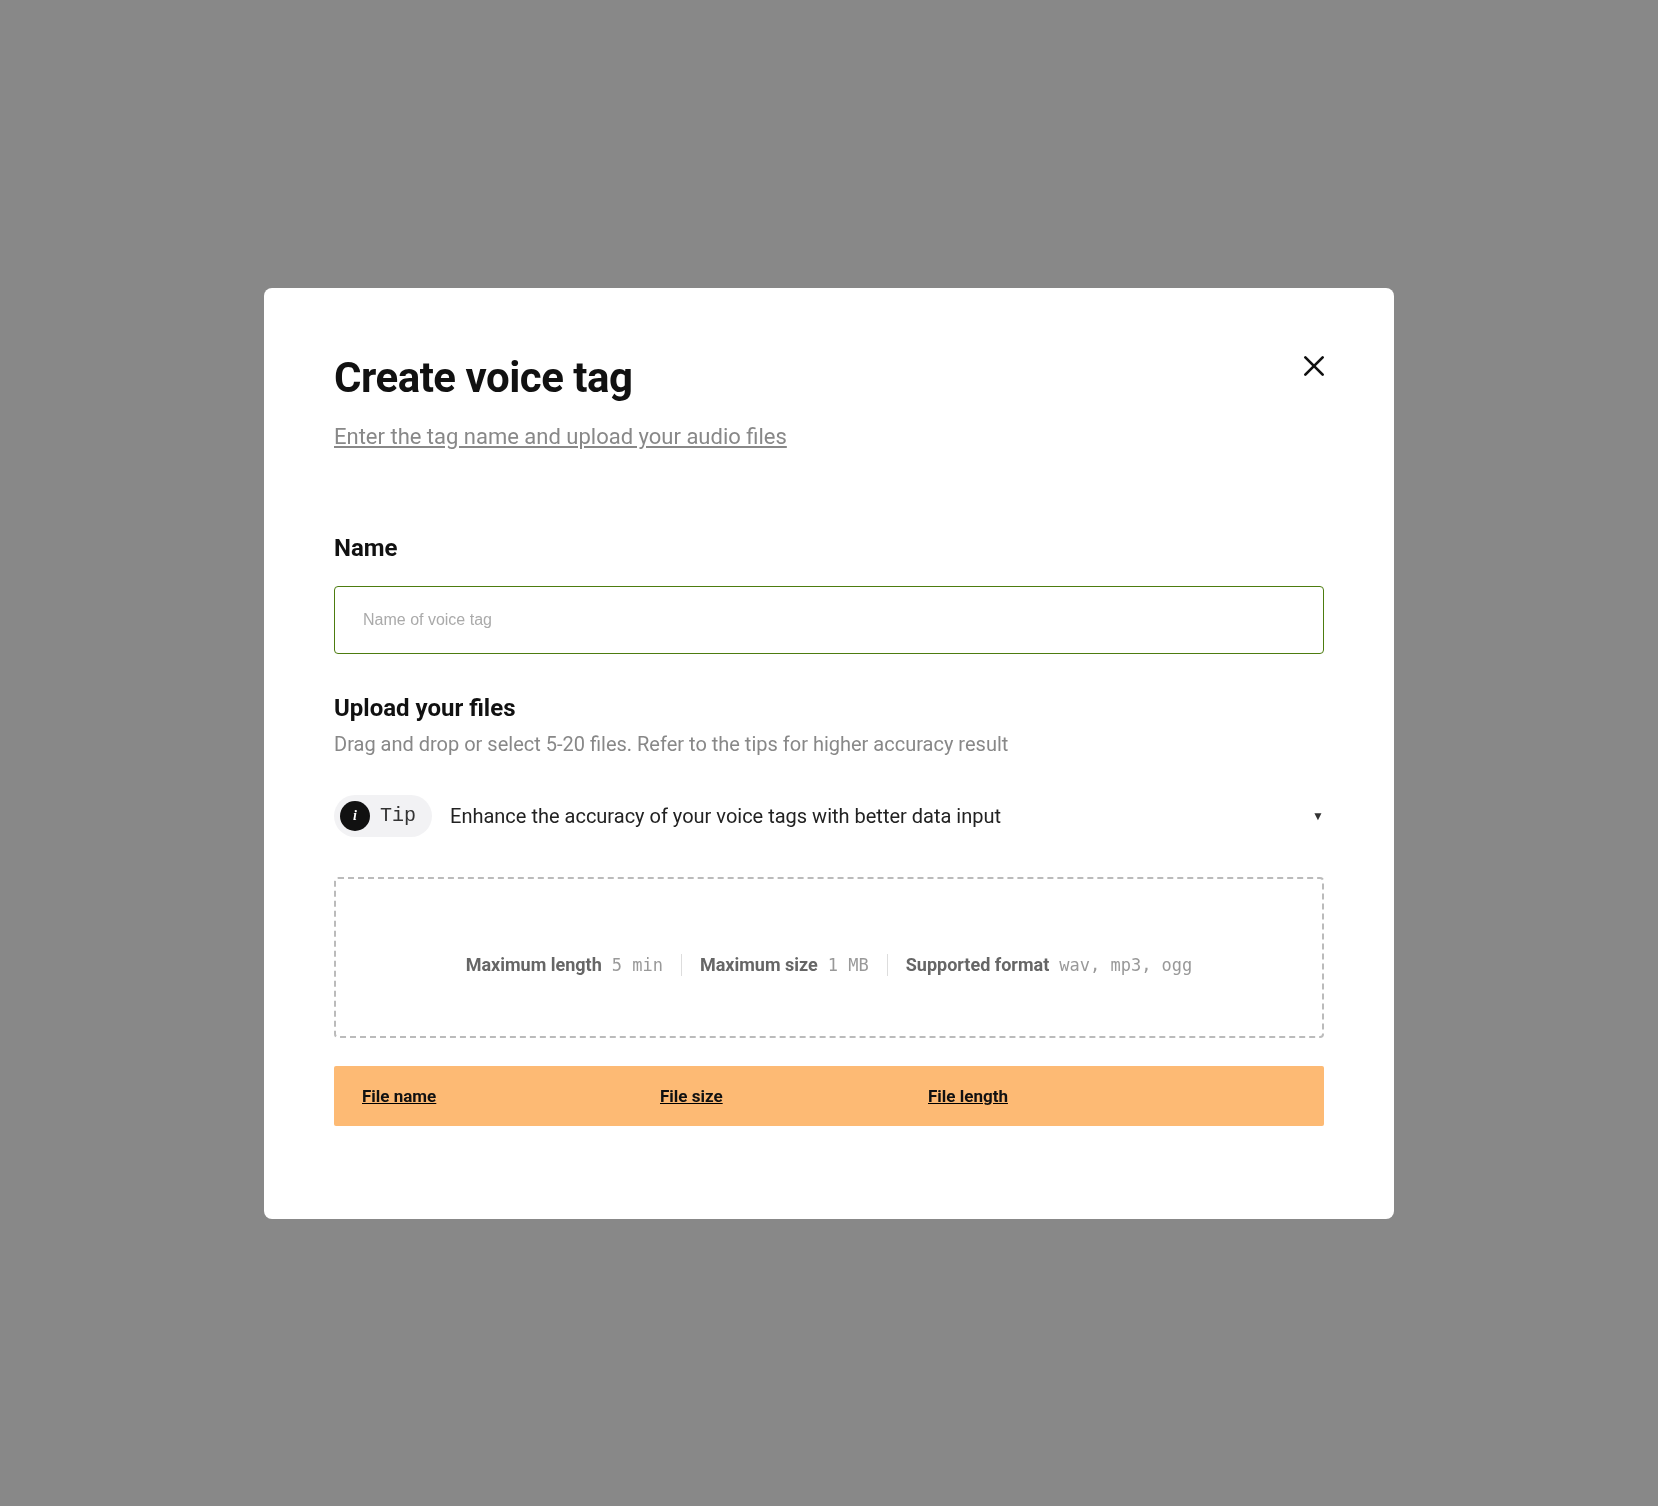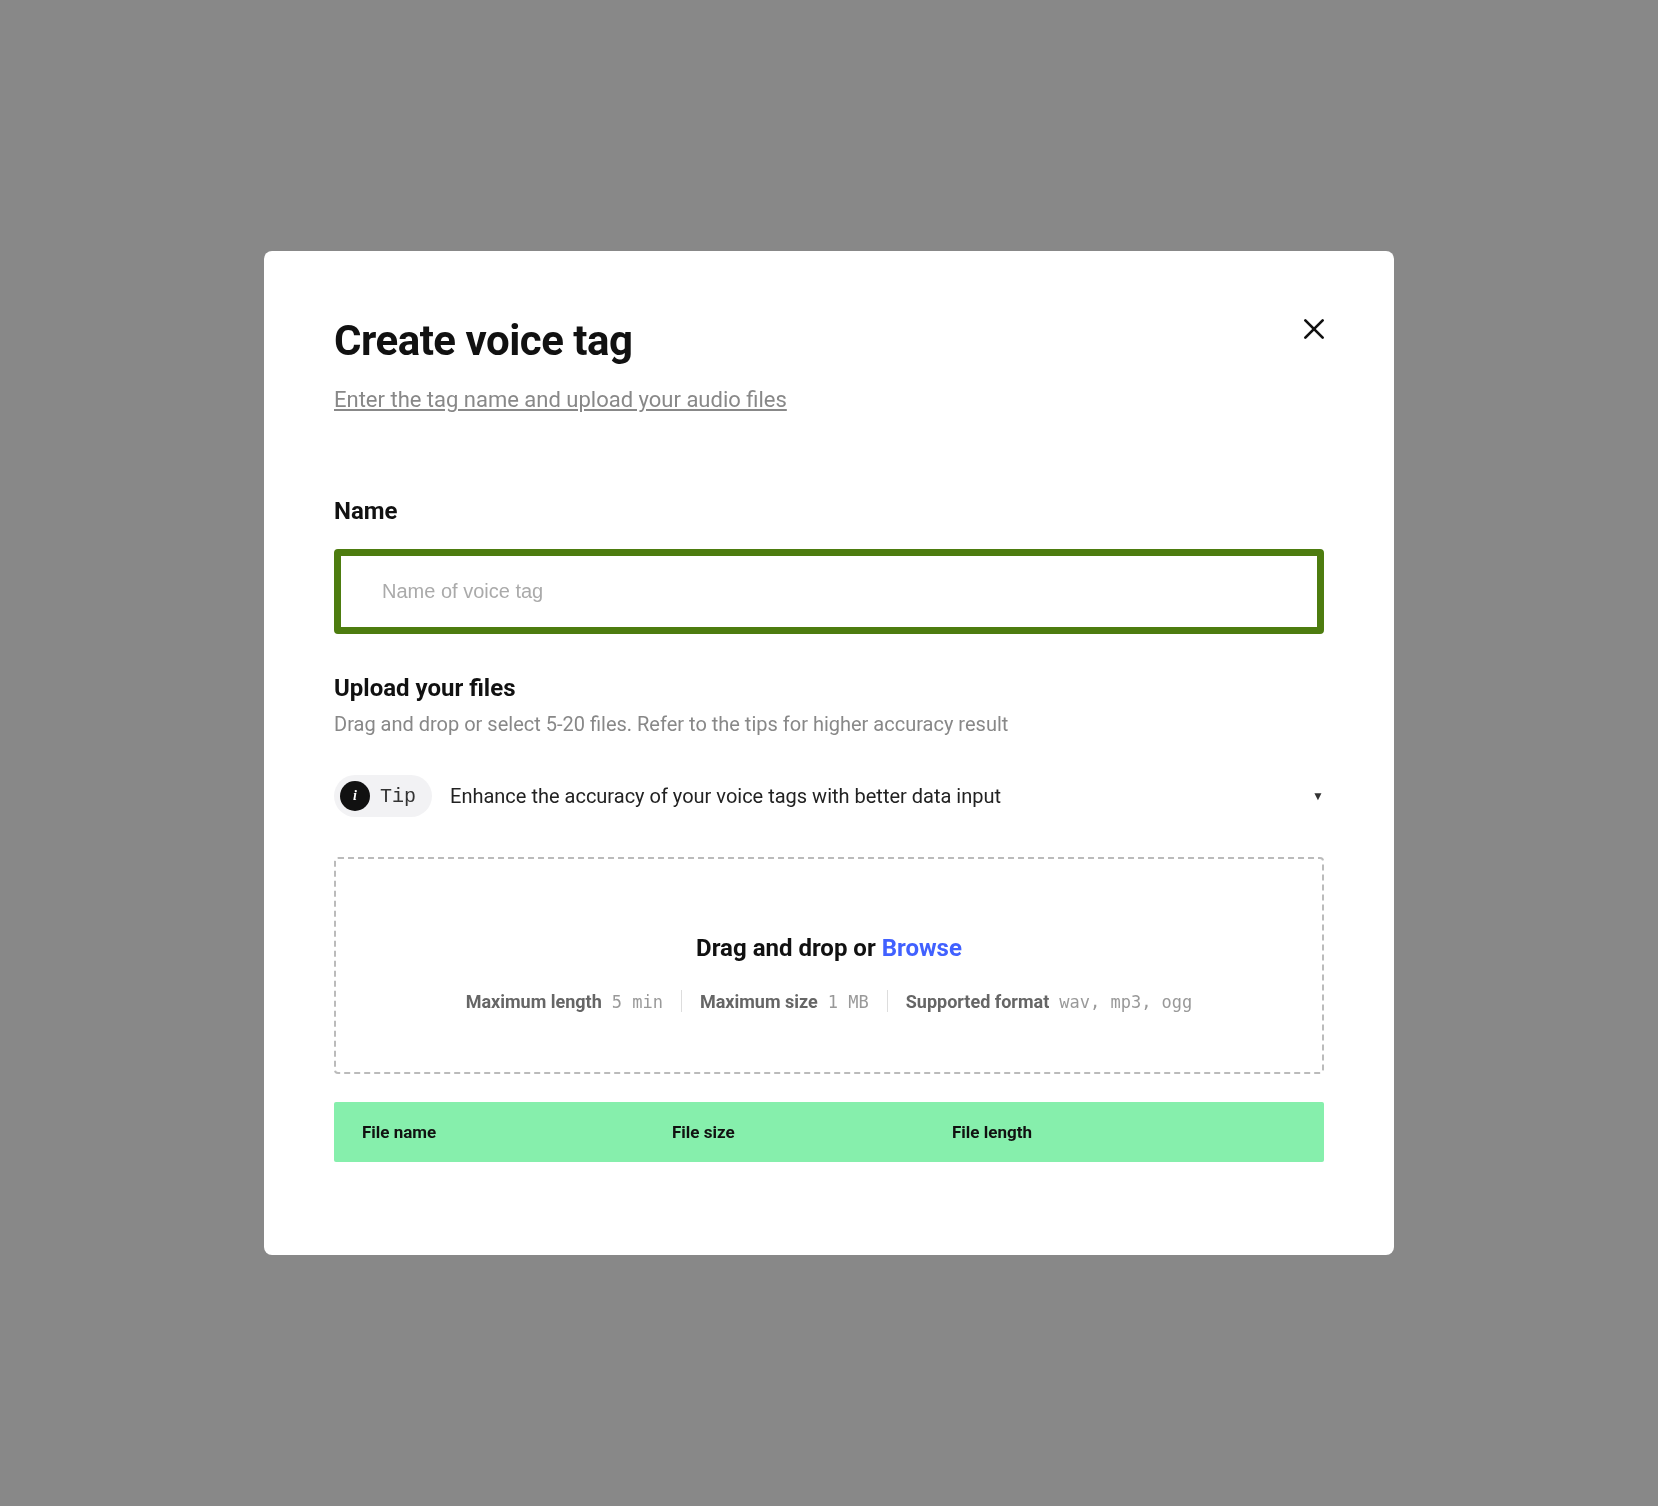--- a/index.html
+++ b/index.html
@@ -55,23 +55,23 @@
       text-decoration: underline;
     }
     .field-label {
       font-size: 24px;
       font-weight: 700;
       color: #111;
       margin-bottom: 24px;
     }
     .text-input {
       width: 100%;
-      padding: 24px 41px;
-      font-size: 20px;
-      border: 7px solid #4d7c0f;
+      padding: 24px 28px;
+      font-size: 16px;
+      border: 1px solid #4d7c0f;
       border-radius: 4px;
       outline: none;
       color: #333;
     }
     .text-input::placeholder {
       color: #aaa;
     }
     .upload-section {
       margin-top: 40px;
     }
@@ -168,25 +168,26 @@
       font-family: ui-monospace, 'SF Mono', Menlo, monospace;
       font-size: 17px;
     }
     .meta-divider {
       width: 1px;
       height: 22px;
       background: #ddd;
     }
     .file-table-header {
       display: flex;
-      background: #86efac;
+      background: #fdba74;
       padding: 20px 28px;
       border-radius: 2px;
-      gap: 20px;
+      gap: 8px;
       margin-bottom: 38px;
+      text-decoration: underline;
     }
     .file-col {
       font-size: 17px;
       font-weight: 700;
       color: #111;
     }
     .file-col-1 { flex: 0 0 290px; }
     .file-col-2 { flex: 0 0 260px; }
     .file-col-3 { flex: 1; }
     .button-row {
@@ -238,23 +239,20 @@
     <div class="tip-row">
       <div class="tip-badge">
         <div class="tip-icon">i</div>
         <span class="tip-label">Tip</span>
       </div>
       <span class="tip-text">Enhance the accuracy of your voice tags with better data input</span>
       <span class="tip-caret">▼</span>
     </div>
 
     <div class="dropzone">
-      <div class="dropzone-title">
-        <span>Drag and drop or </span><span class="browse-link">Browse</span>
-      </div>
       <div class="dropzone-meta">
         <div class="meta-item">
           <span class="meta-key">Maximum length</span>
           <span class="meta-val">5 min</span>
         </div>
         <div class="meta-divider"></div>
         <div class="meta-item">
           <span class="meta-key">Maximum size</span>
           <span class="meta-val">1 MB</span>
         </div>

